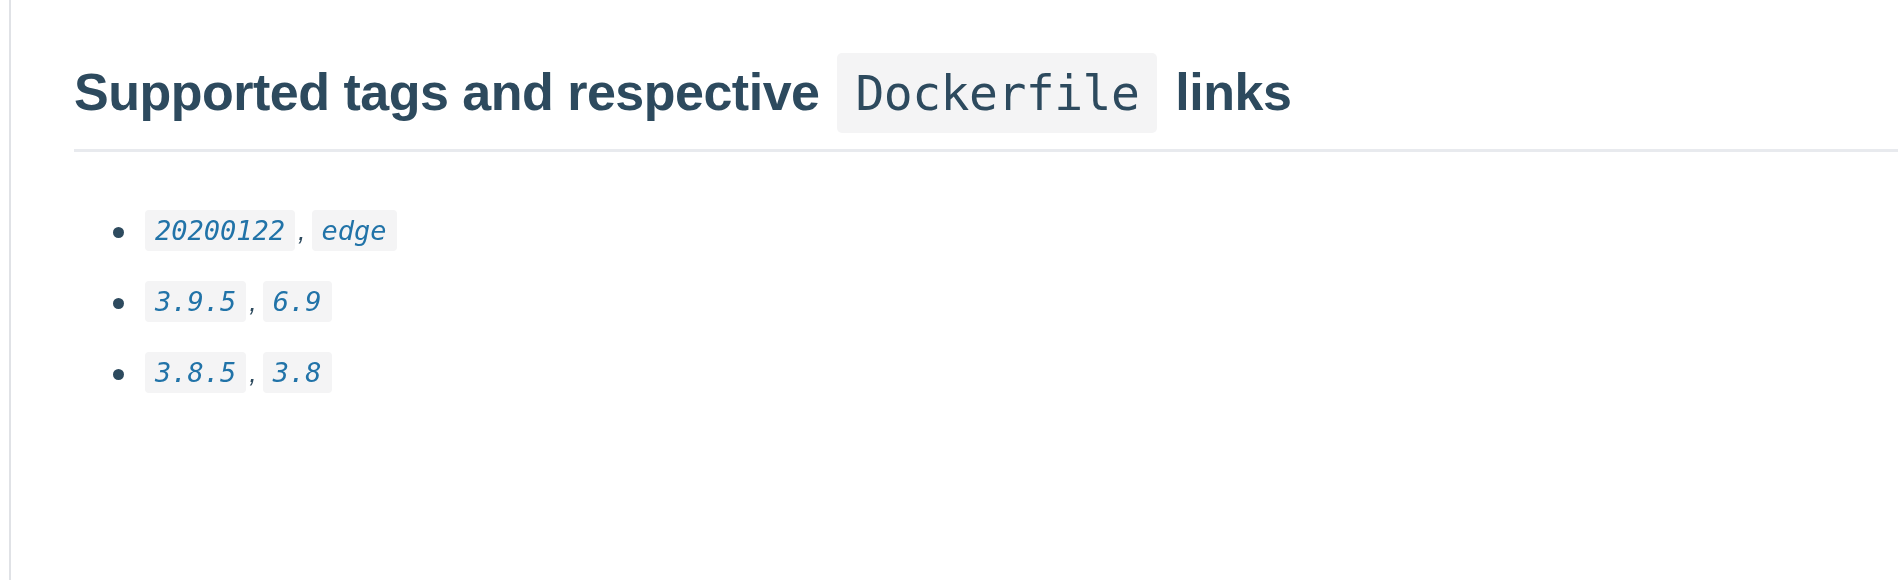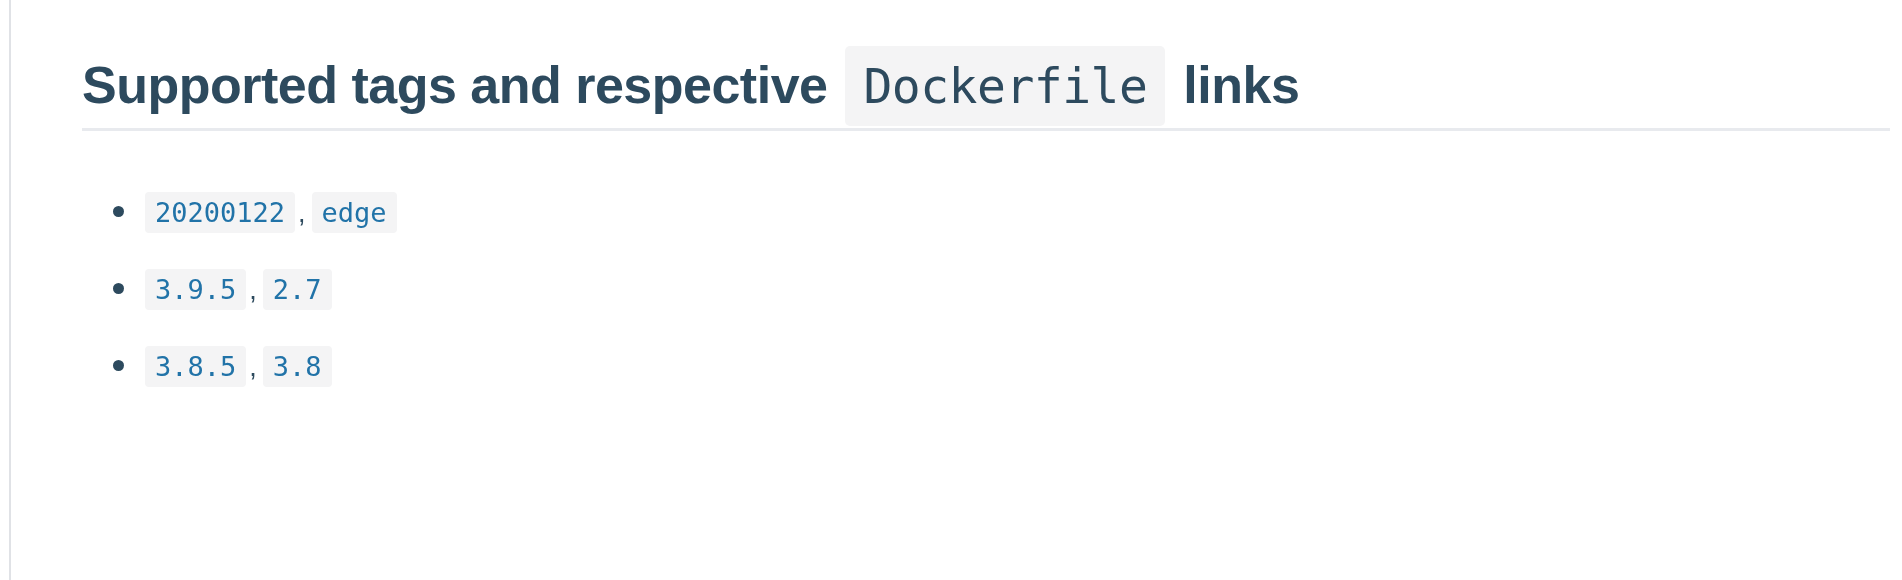--- a/index.html
+++ b/index.html
@@ -23,24 +23,24 @@
   }
   .page-left-border{
     position:absolute;left:9px;top:0;bottom:0;width:2px;
     background:var(--page-border);
   }
   .content{
     padding-left:70px;
     padding-right:0;
   }
   h1.page-title{
-    margin:12px;
+    margin:4px;
     padding:46px 0 14px 0;
     font-size:52px;
-    line-height:55px;
+    line-height:84px;
     font-weight:bold;
     letter-spacing:-0.5px;
     color:var(--text);
     border-bottom:3px solid var(--rule);
   }
   h1.page-title code{
     font-family:"DejaVu Sans Mono", monospace;
     font-weight:normal;
     font-size:48px;
     background:var(--chip-bg);
@@ -50,22 +50,23 @@
   }
   ul.tag-list{
     list-style:none;
     margin:62px 0 0 0;
     padding:0 0 0 75px;
   }
   ul.tag-list li{
     position:relative;
     margin:0 0 37px 0;
     font-size:27px;
-    line-height:40px;
+    line-height:34px;
     white-space:nowrap;
+    font-style:italic;
   }
   ul.tag-list li::before{
     content:"";
     position:absolute;
     left:-32px;top:13px;
     width:11px;height:11px;
     border-radius:50%;
     background:var(--text);
   }
   a.tag{
@@ -105,16 +106,16 @@
 </head>
 <body>
 
 <div class="page-left-border"></div>
 
 <div class="content">
   <h1 class="page-title"><span>Supported tags and respective </span><code>Dockerfile</code><span> links</span></h1>
 
   <ul class="tag-list">
       <li><a class="tag" href="#"><code class="tag-code">20200122</code></a><span class="sep">,</span><a class="tag" href="#"><code class="tag-code">edge</code></a></li>
-      <li><a class="tag" href="#"><code class="tag-code">3.9.5</code></a><span class="sep">,</span><a class="tag" href="#"><code class="tag-code">2.7</code></a></li>
+      <li><a class="tag" href="#"><code class="tag-code">3.9.5</code></a><span class="sep">,</span><a class="tag" href="#"><code class="tag-code">6.9</code></a></li>
       <li><a class="tag" href="#"><code class="tag-code">3.8.5</code></a><span class="sep">,</span><a class="tag" href="#"><code class="tag-code">3.8</code></a></li>
     </ul>
 </div>
 
 </body></html>

